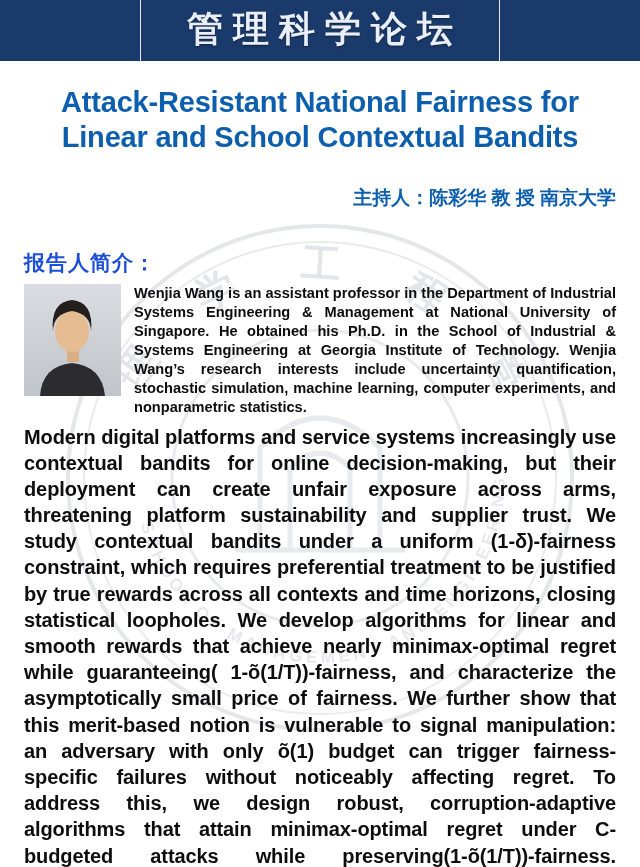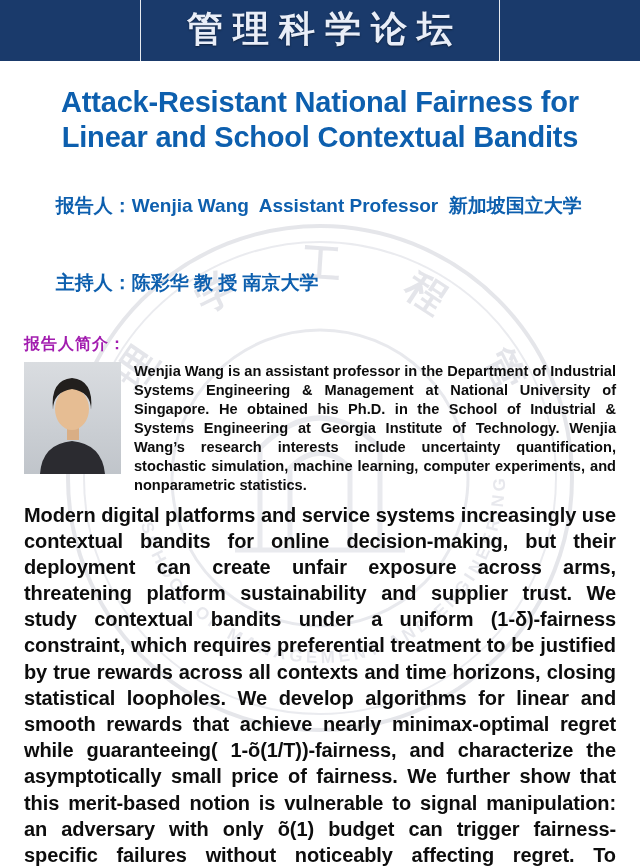--- a/index.html
+++ b/index.html
@@ -54,24 +54,24 @@
     color:var(--title_blue,#0d5fae);
     font-size:29px;line-height:1.22;font-weight:800;
     letter-spacing:-.2px;
   }
   .person-line{
     margin-top:15px;
     color:var(--title_blue,#0d5fae);
     font-weight:800;font-size:19px;
     white-space:pre-wrap;
   }
-  .person-line.host{margin-top:7px;}
+  .person-line.host{margin-top:7px;text-align:right;}
   .section-heading{
     margin-top:16px;
-    font-size:16px;font-weight:900;color:#a21caf;
+    font-size:21px;font-weight:900;color:#1d4ed8;
     letter-spacing:1px;
   }
   .bio-row{
     margin-top:7px;
     display:flex;align-items:flex-start;gap:13px;
   }
   .photo{
     flex:0 0 auto;
     width:97px;height:112px;
     background:#ccd0d5;
@@ -134,23 +134,20 @@
     </svg>
   </div>
 
   <main class="main">
 
     <h1 class="talk-title">
       <span>Attack-Resistant National Fairness for</span><br>
       <span>Linear and School Contextual Bandits</span>
     </h1>
 
-    <div class="person-line">
-      <span>报告人：</span><span>Wenjia Wang  Assistant Professor  新加坡国立大学</span>
-    </div>
 
     <div class="person-line host">
       <span>主持人：</span><span>陈彩华 教 授 南京大学</span>
     </div>
 
     <div class="section-heading">报告人简介：</div>
 
     <div class="bio-row">
       <div class="photo">
         <svg viewBox="0 0 97 112" width="97" height="112">

